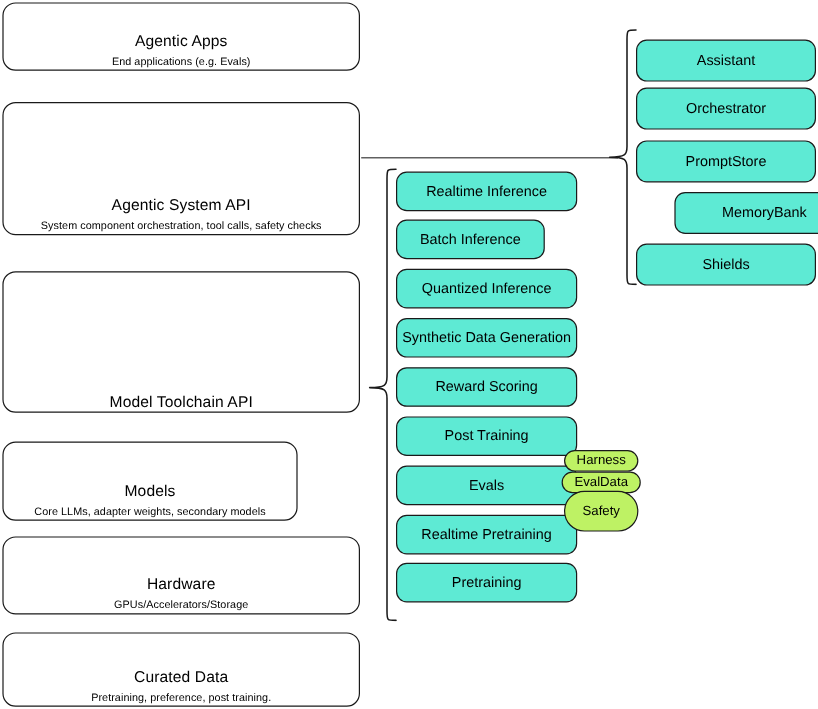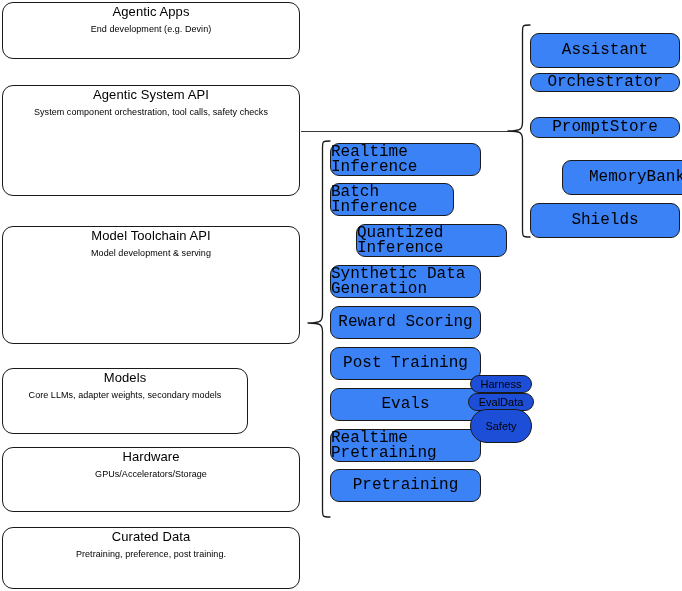--- a/index.html
+++ b/index.html
@@ -20,56 +20,55 @@
   }
   .node {
     position: absolute;
     box-sizing: border-box;
     border: 1.3px solid #1a1a1a;
     border-radius: 11px;
     background: #ffffff;
     display: flex;
     flex-direction: column;
     align-items: center;
-    justify-content: flex-start;
+    justify-content: flex-end;
     text-align: center;
   }
   .node .title {
     font-size: 13px;
     line-height: 17px;
     color: #000000;
     letter-spacing: 0.1px;
   }
   .node .subtitle {
     font-size: 9px;
     line-height: 14px;
     color: #000000;
     margin-top: 2px;
     letter-spacing: 0.05px;
   }
   .stack-node {
     position: absolute;
     box-sizing: border-box;
     border: 1.3px solid #1a1a1a;
     border-radius: 9px;
-    background: #3b82f6;
+    background: #5eead4;
     display: flex;
     align-items: center;
     justify-content: center;
-    font-size: 16px;
+    font-size: 12px;
     line-height: 15px;
     color: #000000;
-    font-family: Liberation Mono, monospace;
   }
   .pill {
     position: absolute;
     box-sizing: border-box;
     border: 1.3px solid #1a1a1a;
     border-radius: 999px;
-    background: #1d4ed8;
+    background: #bef264;
     display: flex;
     align-items: center;
     justify-content: center;
     font-size: 11px;
     line-height: 13px;
     color: #000000;
     z-index: 5;
   }
   .connector {
     position: absolute;
@@ -81,31 +80,30 @@
   }
   .brace svg { display: block; }
 </style>
 </head>
 <body>
 
 <div id="canvas">
 
   <div class="node" style="left:2px; top:2px; width:298px; height:57px;">
     <div class="title">Agentic Apps</div>
-    <div class="subtitle">End development (e.g. Devin)</div>
+    <div class="subtitle">End applications (e.g. Evals)</div>
   </div>
 
   <div class="node" style="left:2px; top:85px; width:298px; height:111px;">
     <div class="title">Agentic System API</div>
     <div class="subtitle">System component orchestration, tool calls, safety checks</div>
   </div>
 
   <div class="node" style="left:2px; top:226px; width:298px; height:118px;">
     <div class="title">Model Toolchain API</div>
-    <div class="subtitle">Model development &amp; serving</div>
   </div>
 
   <div class="node" style="left:2px; top:368px; width:246px; height:66px;">
     <div class="title">Models</div>
     <div class="subtitle">Core LLMs, adapter weights, secondary models</div>
   </div>
 
   <div class="node" style="left:2px; top:447px; width:298px; height:65px;">
     <div class="title">Hardware</div>
     <div class="subtitle">GPUs/Accelerators/Storage</div>
@@ -120,24 +118,24 @@
 
   <div class="brace" style="left:507px; top:24px; width:24px; height:214px;">
     <svg width="24" height="214" viewBox="0 0 24 214" fill="none">
       <path d="M23 1 C15.5 1 15.5 1 15.5 9 L15.5 98 C15.5 105 14 107 1 107 C14 107 15.5 109 15.5 116 L15.5 205 C15.5 213 15.5 213 23 213" stroke="#1a1a1a" stroke-width="1.3" fill="none" stroke-linecap="round" stroke-linejoin="round"></path>
     </svg>
   </div>
 
   <div class="stack-node" style="left:530px; top:33px; width:150px; height:35px;">
     <span>Assistant</span>
   </div>
-  <div class="stack-node" style="left:530px; top:73px; width:150px; height:19px;">
+  <div class="stack-node" style="left:530px; top:73px; width:150px; height:35px;">
     <span>Orchestrator</span>
   </div>
-  <div class="stack-node" style="left:530px; top:117px; width:150px; height:21px;">
+  <div class="stack-node" style="left:530px; top:117px; width:150px; height:35px;">
     <span>PromptStore</span>
   </div>
   <div class="stack-node" style="left:562px; top:160px; width:150px; height:35px;">
     <span>MemoryBank</span>
   </div>
   <div class="stack-node" style="left:530px; top:203px; width:150px; height:35px;text-align:center;">
     <span>Shields</span>
   </div>
 
   <div class="brace" style="left:307px; top:140px; width:24px; height:378px;">
@@ -145,21 +143,21 @@
       <path d="M23 1 C15.5 1 15.5 1 15.5 9 L15.5 174 C15.5 181 14 183 1 183 C14 183 15.5 185 15.5 192 L15.5 369 C15.5 377 15.5 377 23 377" stroke="#1a1a1a" stroke-width="1.3" fill="none" stroke-linecap="round" stroke-linejoin="round"></path>
     </svg>
   </div>
 
   <div class="stack-node" style="left:330px; top:143px; width:151px; height:33px;">
     <span>Realtime Inference</span>
   </div>
   <div class="stack-node" style="left:330px; top:183px; width:124px; height:33px;">
     <span>Batch Inference</span>
   </div>
-  <div class="stack-node" style="left:330px; top:224px; width:151px; height:33px;margin-left:26px;">
+  <div class="stack-node" style="left:330px; top:224px; width:151px; height:33px;">
     <span>Quantized Inference</span>
   </div>
   <div class="stack-node" style="left:330px; top:265px; width:151px; height:33px;">
     <span>Synthetic Data Generation</span>
   </div>
   <div class="stack-node" style="left:330px; top:306px; width:151px; height:33px;">
     <span>Reward Scoring</span>
   </div>
   <div class="stack-node" style="left:330px; top:347px; width:151px; height:33px;">
     <span>Post Training</span>

